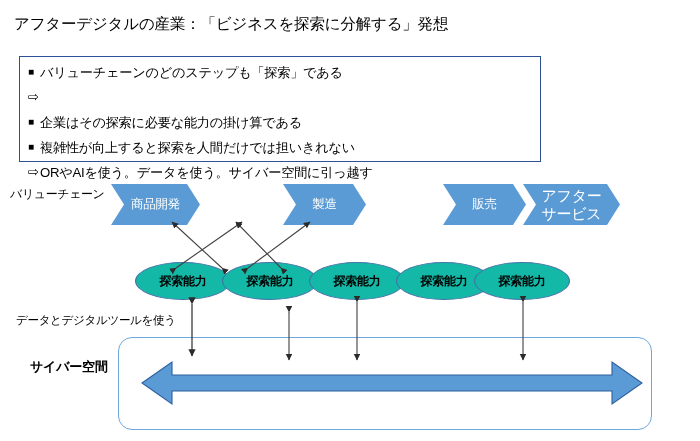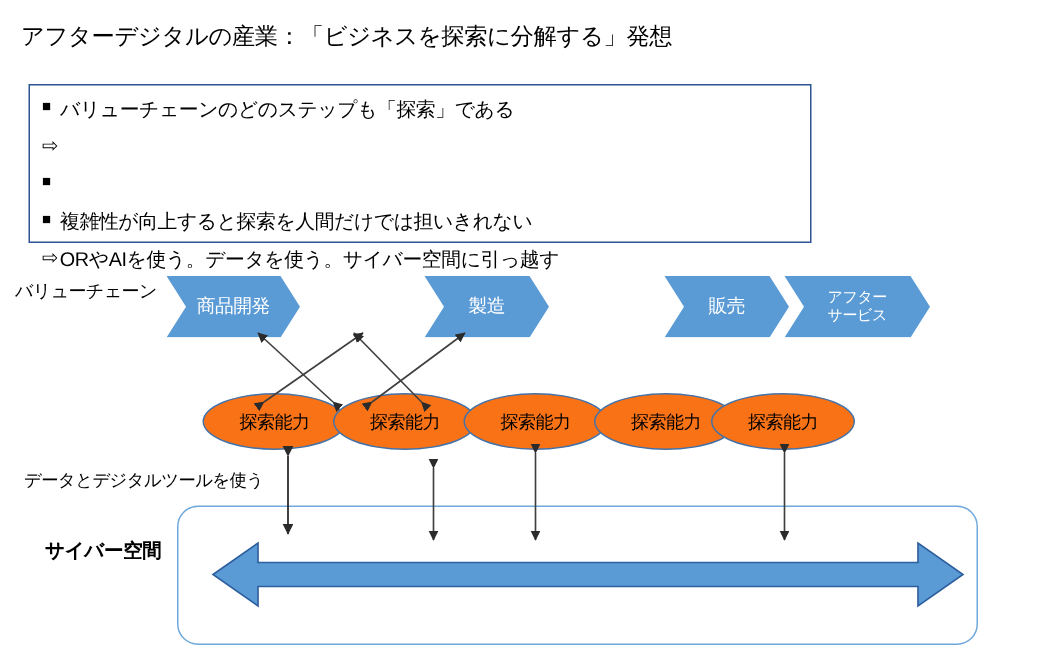--- a/index.html
+++ b/index.html
@@ -108,28 +108,29 @@
   }
 
   
   .ellipse {
     position: absolute;
     top: 262px;
     width: 96px;
     height: 38px;
     border: 1.3px solid #4472A8;
     border-radius: 50%;
-    background: #f97316;
+    background: #14b8a6;
     display: flex;
     align-items: center;
     justify-content: center;
     font-size: 12px;
     letter-spacing: -0.3px;
     color: #000;
     box-sizing: border-box;
+    font-weight: bold;
   }
 
   
   .cyber-label {
     position: absolute;
     left: 30px;
     top: 358px;
     font-size: 13px;
     font-weight: bold;
     letter-spacing: -0.2px;
@@ -180,41 +181,42 @@
         <span class="c-marker sq">■</span>
         <span class="c-text">バリューチェーンのどのステップも「探索」である</span>
       </div>
 
       <div class="c-line">
         <span class="c-marker ar">⇨</span>
       </div>
 
       <div class="c-line">
         <span class="c-marker sq">■</span>
+        <span class="c-text">企業はその探索に必要な能力の掛け算である</span>
       </div>
 
       <div class="c-line">
         <span class="c-marker sq">■</span>
         <span class="c-text">複雑性が向上すると探索を人間だけでは担いきれない</span>
       </div>
 
       <div class="c-line">
         <span class="c-marker ar">⇨</span>
         <span class="c-text">ORやAIを使う。データを使う。サイバー空間に引っ越す</span>
       </div>
 
     </div>
   </div>
 
   <div class="vc-label">バリューチェーン</div>
 
   <div class="chevron" style="left:111px; width:89px;">商品開発</div>
   <div class="chevron" style="left:283px; width:83px;">製造</div>
   <div class="chevron" style="left:443px; width:83px;">販売</div>
-  <div class="chevron" style="left:523px; width:97px; white-space:pre-line; font-size:10px;">アフター
+  <div class="chevron" style="left:523px; width:97px; white-space:pre-line; font-size:15px;">アフター
 サービス</div>
 
   <div class="ellipse" style="left:135px;">探索能力</div>
   <div class="ellipse" style="left:222px;">探索能力</div>
   <div class="ellipse" style="left:309px;">探索能力</div>
   <div class="ellipse" style="left:396px;">探索能力</div>
   <div class="ellipse" style="left:474px;">探索能力</div>
 
   <div class="data-label">データとデジタルツールを使う</div>
 

